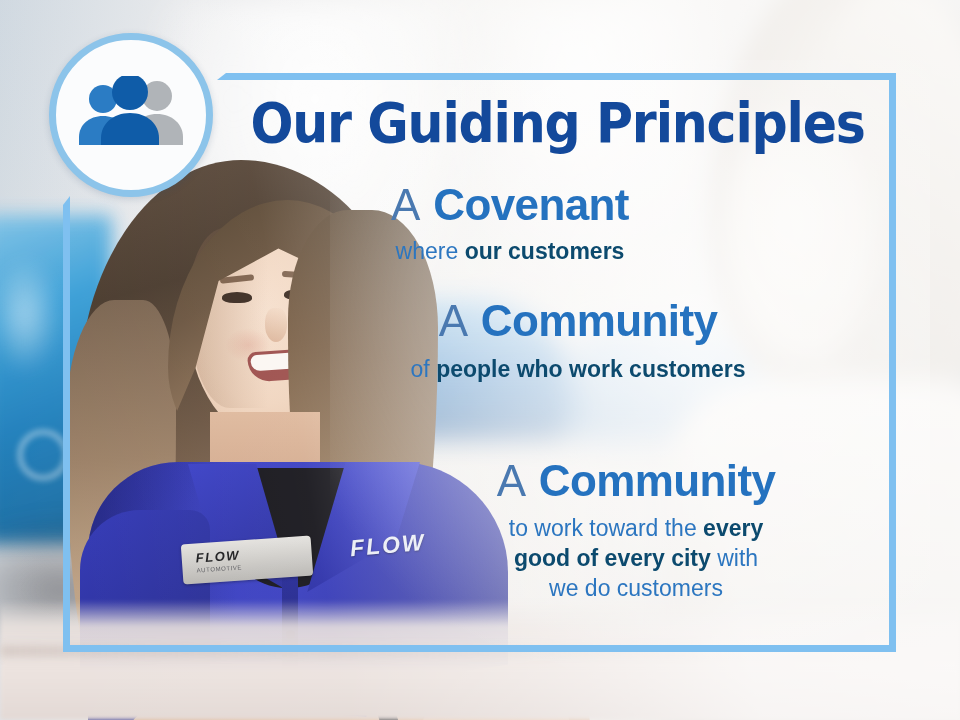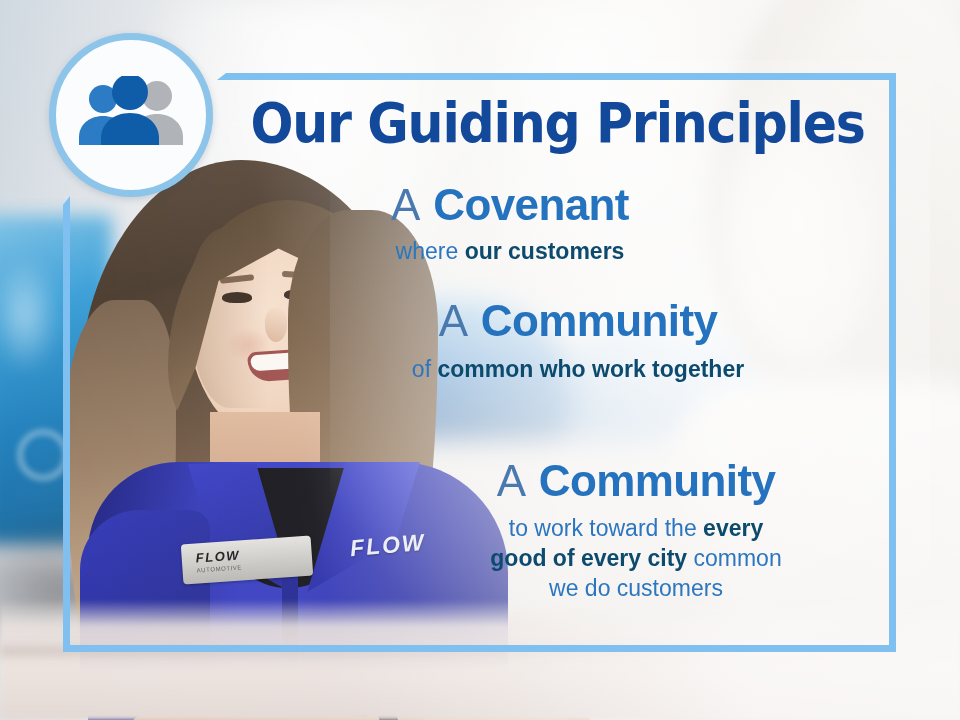--- a/index.html
+++ b/index.html
@@ -389,30 +389,30 @@
           <span class="line"><span>where </span><b>our customers</b></span>
         </div>
     </div>
 
     <div class="blk blk-2">
       <div class="head">
         <span class="lite">A</span>
         <span class="bold">Community</span>
       </div>
       <div class="sub">
-          <span class="line"><span>of </span><b>common who work together</b></span>
+          <span class="line"><span>of </span><b>people who work customers</b></span>
         </div>
     </div>
 
     <div class="blk blk-3">
       <div class="head">
         <span class="lite">A</span>
         <span class="bold">Community</span>
       </div>
       <div class="sub">
           <span class="line"><span>to work toward the </span><b>every</b></span>
-          <span class="line"><b>good of every city</b><span> common</span></span>
+          <span class="line"><b>good of every city</b><span> with</span></span>
           <span class="line"><span>we do customers</span></span>
         </div>
     </div>
   </div>
 
 </div>
 
 </body></html>

